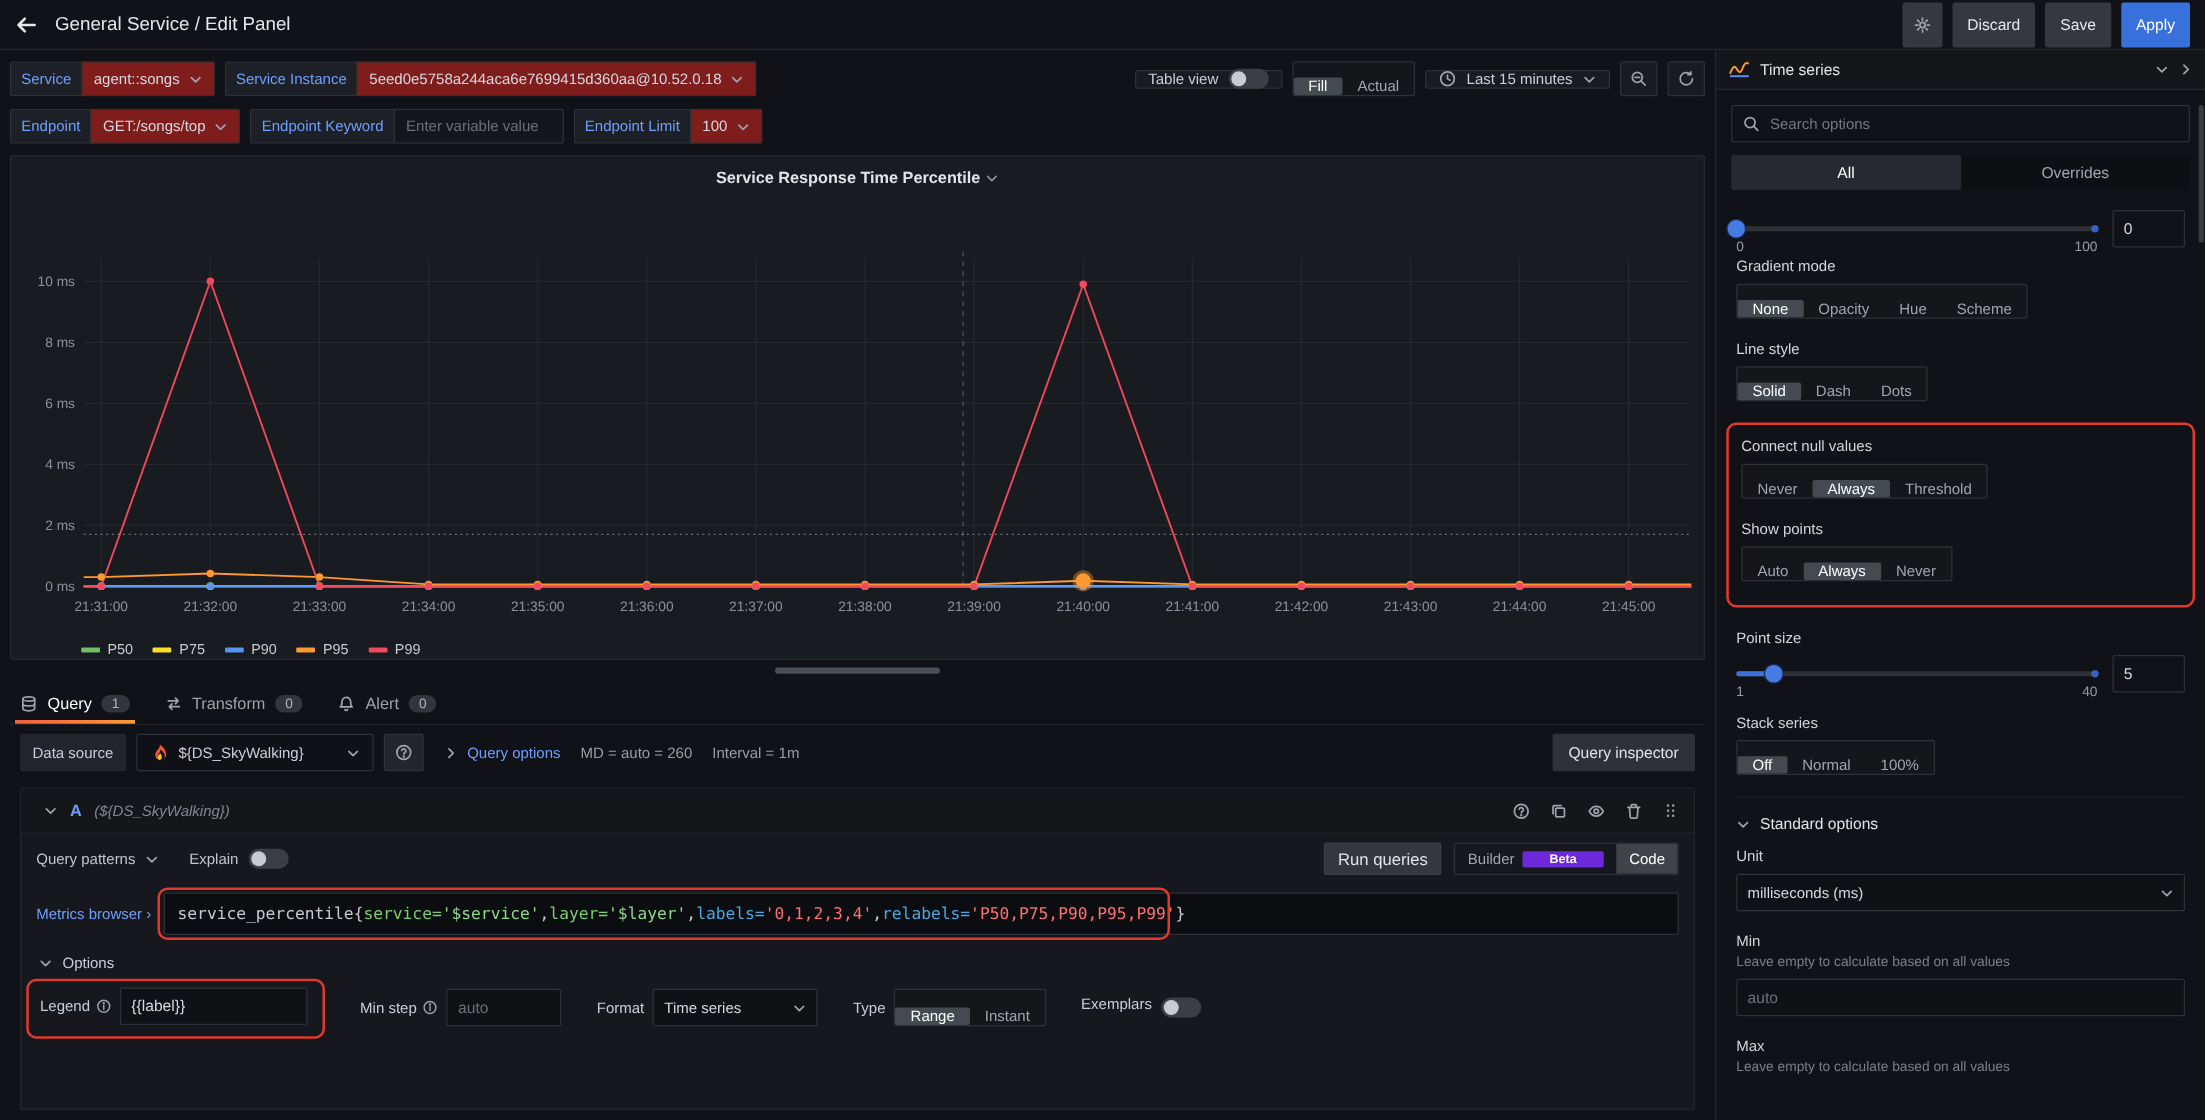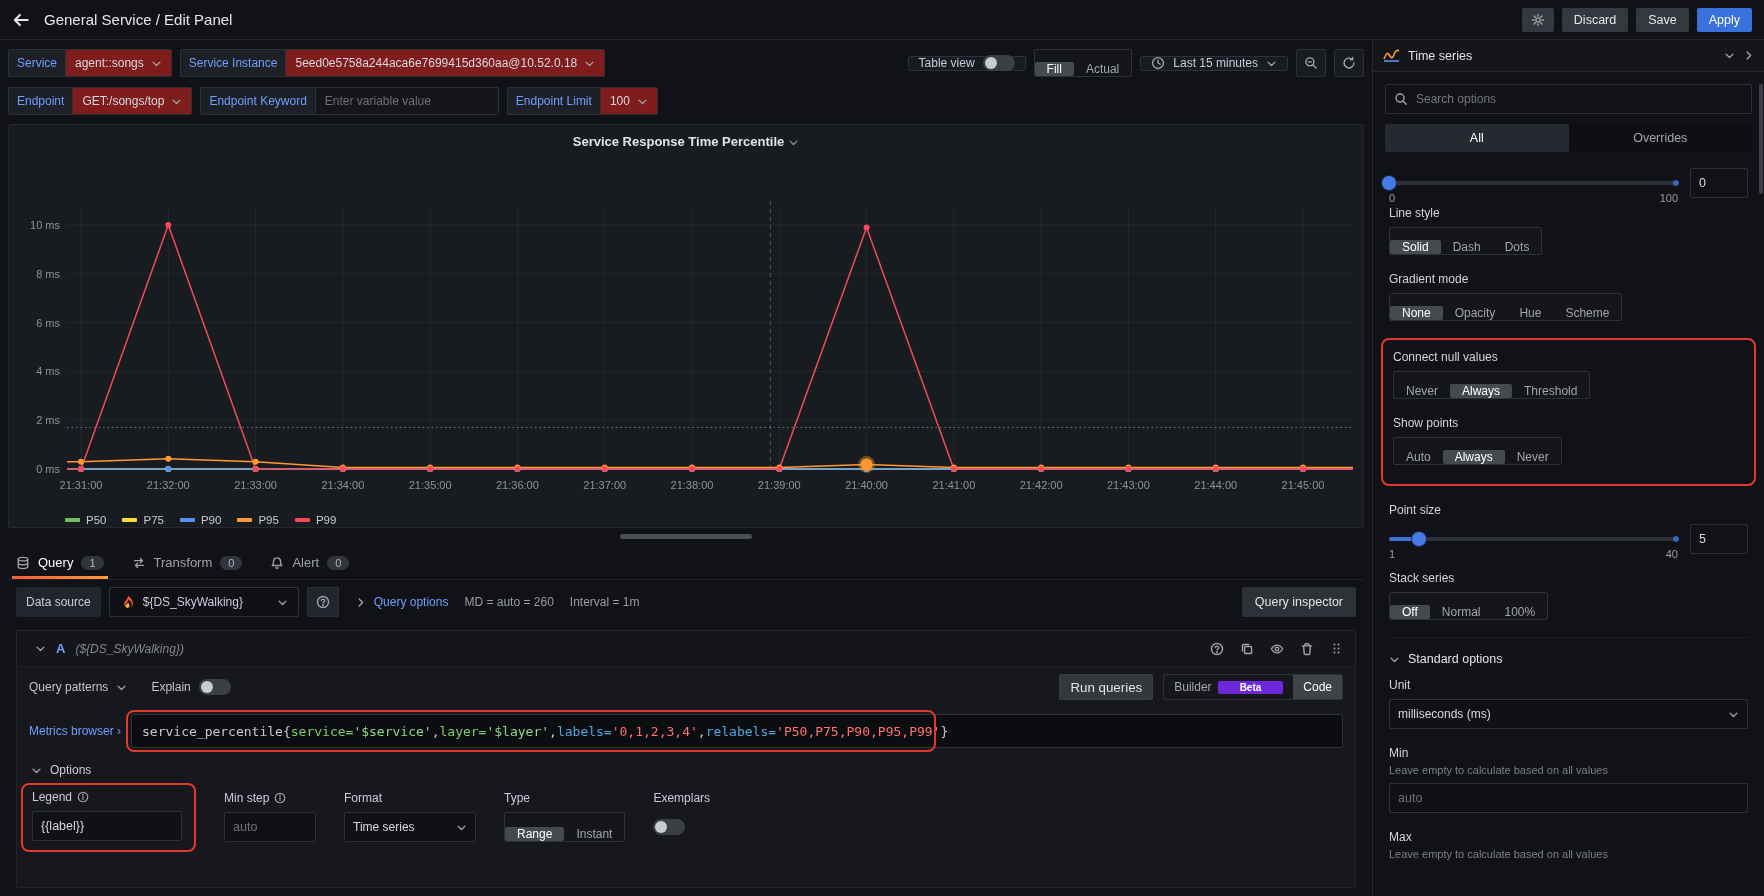--- a/index.html
+++ b/index.html
@@ -6,34 +6,34 @@
   html,body { width:1764px; height:896px; overflow:hidden; }
   body { background:#111217; color:#ccccdc; font-family:"Liberation Sans","DejaVu Sans",sans-serif; font-size:12px; }
   .icon { display:inline-flex; align-items:center; justify-content:center; color:#9fa2a8; }
   .icon svg { display:block; }
 
   
   header { height:40px; display:flex; align-items:center; padding:0 12px; background:#111217; border-bottom:1px solid rgba(204,204,220,0.10); }
   .back-btn { background:none; border:none; color:#ccccdc; cursor:pointer; margin-right:14px; display:flex; }
   .hdr-title { font-size:15px; font-weight:500; color:#e6e6ec; }
   .hdr-spacer { flex:1; }
-  .hdr-btn { height:24px; border:none; border-radius:2px; background:#35383e; color:#e6e6ec; font-size:12.5px; padding:0 12px; margin-left:8px; cursor:pointer; font-family:inherit; }
+  .hdr-btn { height:36px; border:none; border-radius:2px; background:#35383e; color:#e6e6ec; font-size:12.5px; padding:0 12px; margin-left:8px; cursor:pointer; font-family:inherit; }
   .hdr-icon-btn { width:32px; display:inline-flex; align-items:center; justify-content:center; }
   .hdr-btn.primary { background:#3871dc; color:#fff; font-weight:500; }
 
   .main { display:flex; height:856px; }
   .left { width:1372px; padding:8px; display:flex; flex-direction:column; }
   .side { width:392px; border-left:1px solid rgba(204,204,220,0.12); display:flex; flex-direction:column; position:relative; overflow:hidden; }
 
   
   .varbar { display:flex; align-items:center; gap:8px; margin-bottom:8px; height:30px; }
   .vargroup { display:flex; align-items:stretch; height:28px; }
   .varlabel { display:flex; align-items:center; padding:0 8px; background:#1d2026; color:#6e9fff; font-size:12px; border-radius:2px 0 0 2px; border:1px solid #2c3235; border-right:none; white-space:nowrap; }
   .varvalue { display:flex; align-items:center; gap:7px; padding:0 9px; background:#7f1d1d; border:1px solid #2c3235; border-radius:0 2px 2px 0; color:#d8d9e0; cursor:pointer; white-space:nowrap; }
-  .varinput { background:#14161b; border:1px solid #2c3235; border-radius:0 2px 2px 0; color:#d8d9e0; padding:0 9px; width:184px; font-family:inherit; font-size:12px; }
+  .varinput { background:#14161b; border:1px solid #2c3235; border-radius:0 2px 2px 0; color:#d8d9e0; padding:0 9px; width:136px; font-family:inherit; font-size:12px; }
   .varinput::placeholder { color:#6e7076; }
   .bar-spacer { flex:1; }
   .ctl-group { display:flex; align-items:center; gap:8px; height:15px; border:1px solid #2c3235; border-radius:2px; padding:0 10px; background:#181b1f; color:#ccccdc; cursor:pointer; white-space:nowrap; }
   .seg { display:inline-flex; align-items:flex-end; border:1px solid #2c3235; border-radius:2px; background:#141619; height:28px; overflow:hidden; }
   .seg .seg-item { display:flex; align-items:center; padding:0 12px; color:#a2a5ad; font-size:12px; cursor:pointer; }
   .seg .seg-item.active { background:#454a51; color:#fff; border-radius:2px; }
   .toggle { width:32px; height:16px; border-radius:9px; background:#3b3f45; position:relative; display:inline-block; cursor:pointer; }
   .toggle::after { content:""; position:absolute; left:2px; top:2px; width:12px; height:12px; border-radius:50%; background:#c7ccd1; }
   .icon-btn { width:30px; height:28px; display:inline-flex; align-items:center; justify-content:center; border:1px solid #2c3235; border-radius:2px; background:#181b1f; cursor:pointer; color:#ccccdc; }
 
@@ -82,21 +82,21 @@
   .bc-item.active { background:#404349; color:#fff; }
   .beta { background:#6d28d9; color:#fff; font-size:10px; padding:1px 22px; border-radius:2px; font-weight:700; }
   .qexpr { display:flex; align-items:center; gap:10px; padding:4px 12px; height:48px; }
   .mb-link { color:#6e9fff; font-weight:500; white-space:nowrap; cursor:pointer; }
   .code-wrap { flex:1; position:relative; }
   .code-box { height:34px; display:flex; align-items:center; background:#0c0d11; border:1px solid #2c3235; border-radius:2px; padding:0 10px; font-family:"DejaVu Sans Mono",monospace; font-size:13px; white-space:nowrap; overflow:hidden; }
   .red-overlay { position:absolute; left:-5px; top:-4px; height:42px; width:810px; border:2.5px solid var(--red,#e03a2e); border-radius:8px; pointer-events:none; }
   .tk-p{color:#c9cad1}.tk-k1{color:#7ccf6d}.tk-s1{color:#8fd98a}.tk-k2{color:#4fa7e0}.tk-s2{color:#ff7272}
   .qopts-header { display:flex; align-items:center; gap:8px; padding:8px 14px 2px; color:#ccccdc; cursor:pointer; }
   .qfields { display:flex; gap:28px; padding:12px 16px; align-items:flex-start; }
-  .field { display:flex; flex-direction:column; gap:7px; }
+  .field { display:flex; flex-direction:row; gap:7px; }
   .field-label { display:flex; align-items:center; gap:5px; color:#ccccdc; font-size:12px; }
   .text-input { background:#0f1115; border:1px solid #2c3235; border-radius:2px; color:#d8d9e0; height:30px; padding:0 8px; font-family:inherit; font-size:12.5px; }
   .text-input::placeholder { color:#6e7076; }
   .select-ctl { display:flex; align-items:center; justify-content:space-between; gap:10px; background:#0f1115; border:1px solid #2c3235; border-radius:2px; height:30px; padding:0 8px; cursor:pointer; color:#d8d9e0; }
   .red-wrap { border:2.5px solid var(--red,#e03a2e); border-radius:8px; padding:5px 12px 9px 9px; margin:-8px 0 -12px -12px; }
 
   
   .side-header { height:32px; display:flex; align-items:center; gap:8px; padding:0 10px; border-bottom:1px solid rgba(204,204,220,0.10); background:#141619; }
   .side-header .viz-name { flex:1; font-size:12.5px; color:#e2e3e8; }
   .side-search { display:flex; align-items:center; gap:8px; margin:12px 12px 0; height:30px; border:1px solid #2c3235; border-radius:2px; padding:0 8px; background:#111217; }
@@ -674,35 +674,35 @@
                 <span class="end-dot"></span>
               </div>
             <div class="handle" style="left: 0%;"></div>
             <span class="minlab">0</span>
             <span class="maxlab">100</span>
           </div>
           <input class="num-input" value="0" style="">
         </div>
 
         <div class="side-section">
-          <div class="side-label">Line style</div>
-          <div class="seg">
-              <span class="seg-item active">Solid</span>
-              <span class="seg-item">Dash</span>
-              <span class="seg-item">Dots</span>
-            </div>
-        </div>
-
-        <div class="side-section">
           <div class="side-label">Gradient mode</div>
           <div class="seg">
               <span class="seg-item active">None</span>
               <span class="seg-item">Opacity</span>
               <span class="seg-item">Hue</span>
               <span class="seg-item">Scheme</span>
+            </div>
+        </div>
+
+        <div class="side-section">
+          <div class="side-label">Line style</div>
+          <div class="seg">
+              <span class="seg-item active">Solid</span>
+              <span class="seg-item">Dash</span>
+              <span class="seg-item">Dots</span>
             </div>
         </div>
 
         <div class="red-box-side">
           <div class="side-section">
             <div class="side-label">Connect null values</div>
             <div class="seg">
                 <span class="seg-item">Never</span>
                 <span class="seg-item active">Always</span>
                 <span class="seg-item">Threshold</span>

